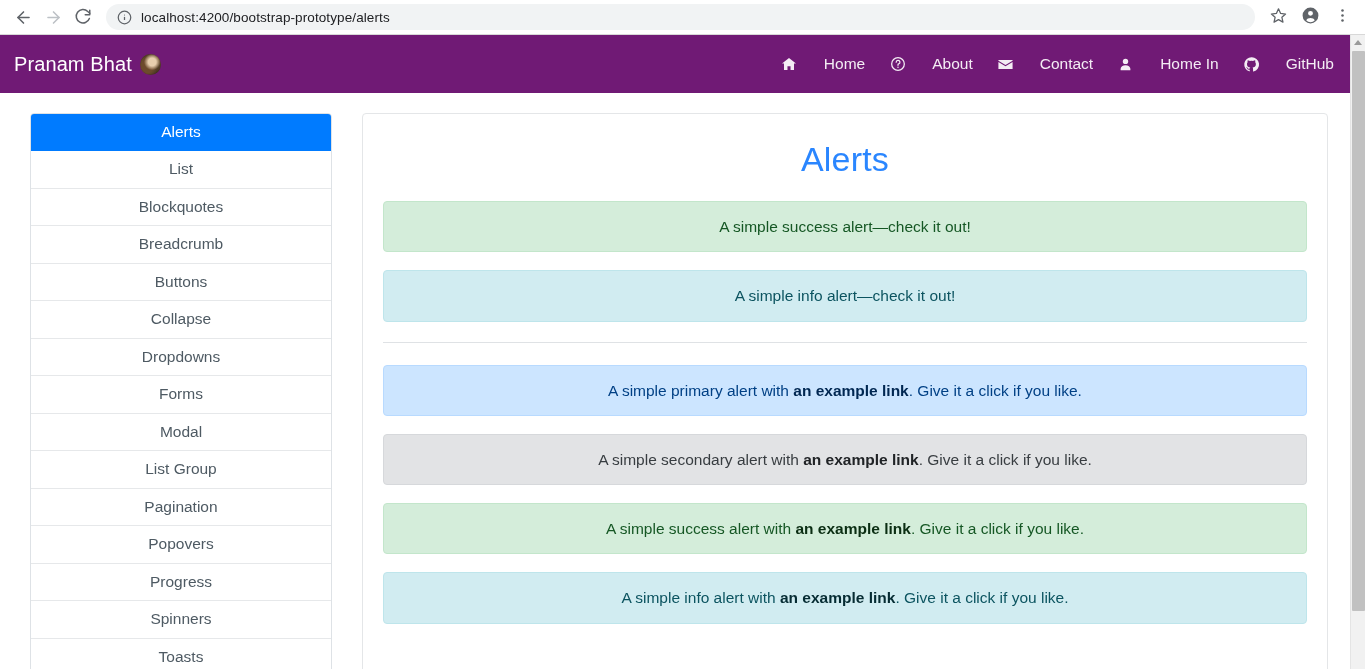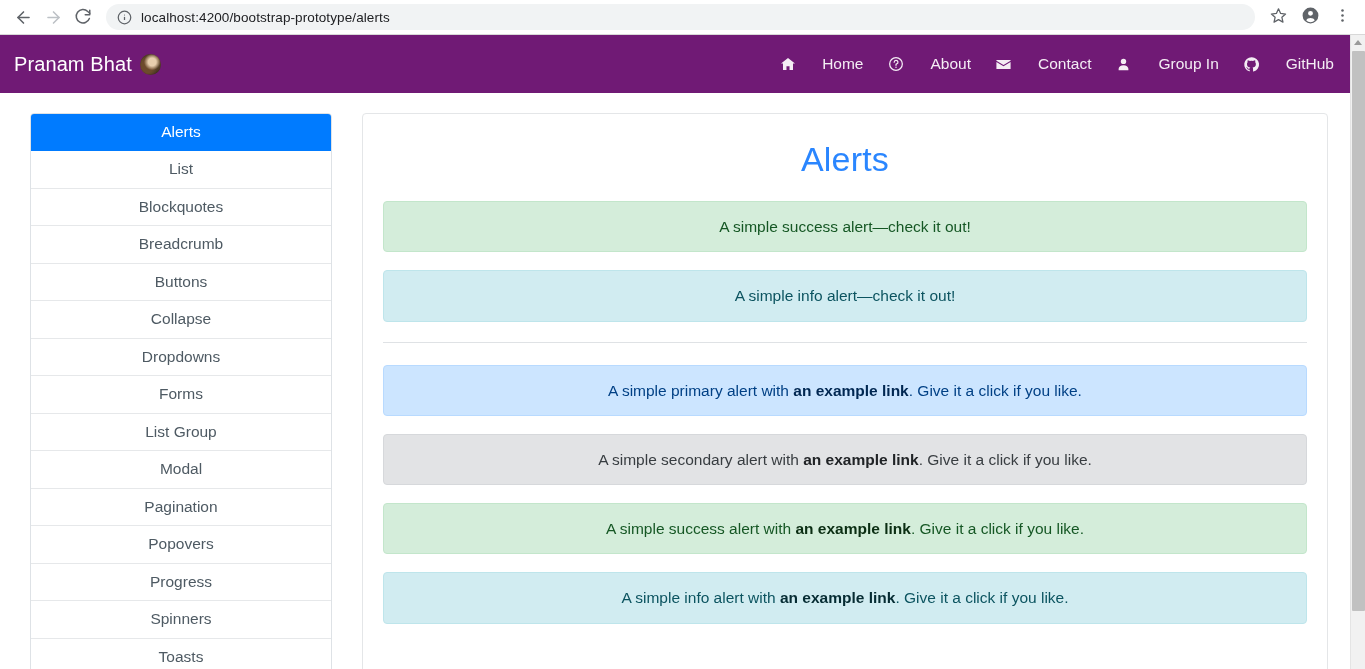--- a/index.html
+++ b/index.html
@@ -375,21 +375,21 @@
           <span>Contact</span>
         </a>
 
         <a class="nav-link">
           <span class="ic">
             <svg width="15" height="15" viewBox="0 0 24 24" fill="currentColor">
                 <circle cx="12" cy="7" r="4.3"></circle>
                 <path d="M12 13c-4.3 0-7.8 2.5-7.8 5.6V21h15.6v-2.4c0-3.1-3.5-5.6-7.8-5.6z"></path>
               </svg>
           </span>
-          <span>Group In</span>
+          <span>Home In</span>
         </a>
 
         <a class="nav-link">
           <span class="ic">
             <svg width="17" height="17" viewBox="0 0 24 24" fill="currentColor">
                 <path d="M12 1.8a10.2 10.2 0 0 0-3.2 19.9c.5.1.7-.2.7-.5v-1.9c-2.8.6-3.4-1.3-3.4-1.3-.5-1.2-1.2-1.5-1.2-1.5-.9-.6.1-.6.1-.6 1 .1 1.6 1 1.6 1 .9 1.6 2.4 1.1 3 .9.1-.7.4-1.1.7-1.4-2.3-.3-4.7-1.1-4.7-5 0-1.1.4-2 1-2.7-.1-.3-.4-1.3.1-2.7 0 0 .8-.3 2.7 1a9.4 9.4 0 0 1 5 0c1.9-1.3 2.7-1 2.7-1 .5 1.4.2 2.4.1 2.7.6.7 1 1.6 1 2.7 0 3.9-2.4 4.7-4.7 5 .4.3.7 1 .7 2v3c0 .3.2.6.7.5A10.2 10.2 0 0 0 12 1.8z"></path>
               </svg>
           </span>
           <span>GitHub</span>
         </a>
@@ -402,22 +402,22 @@
       <div class="sidebar-col">
         <div class="list-group">
           <a class="list-item active">Alerts</a>
           <a class="list-item">List</a>
           <a class="list-item">Blockquotes</a>
           <a class="list-item">Breadcrumb</a>
           <a class="list-item">Buttons</a>
           <a class="list-item">Collapse</a>
           <a class="list-item">Dropdowns</a>
           <a class="list-item">Forms</a>
+          <a class="list-item">Modal</a>
           <a class="list-item">List Group</a>
-          <a class="list-item">Modal</a>
           <a class="list-item">Pagination</a>
           <a class="list-item">Popovers</a>
           <a class="list-item">Progress</a>
           <a class="list-item">Spinners</a>
           <a class="list-item">Toasts</a>
 
         </div>
       </div>
 
       <div class="main-col">

